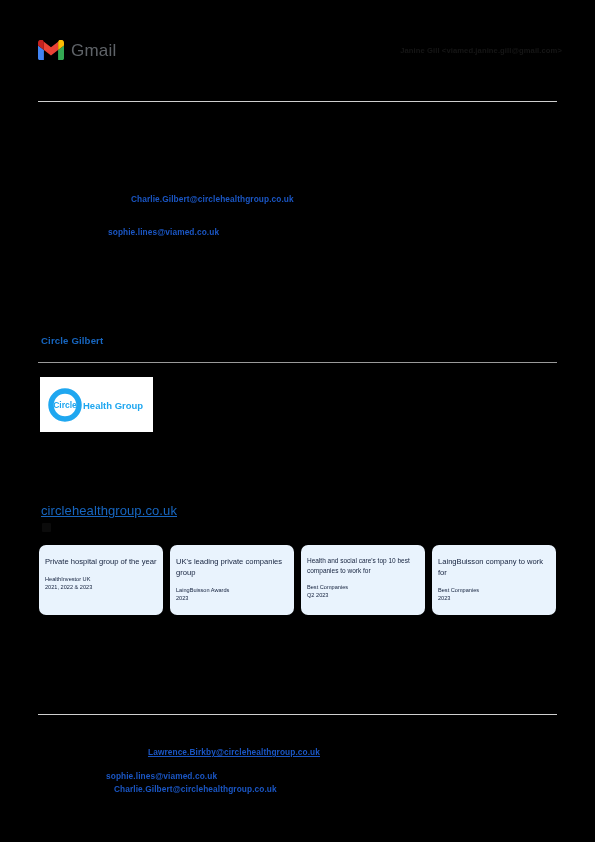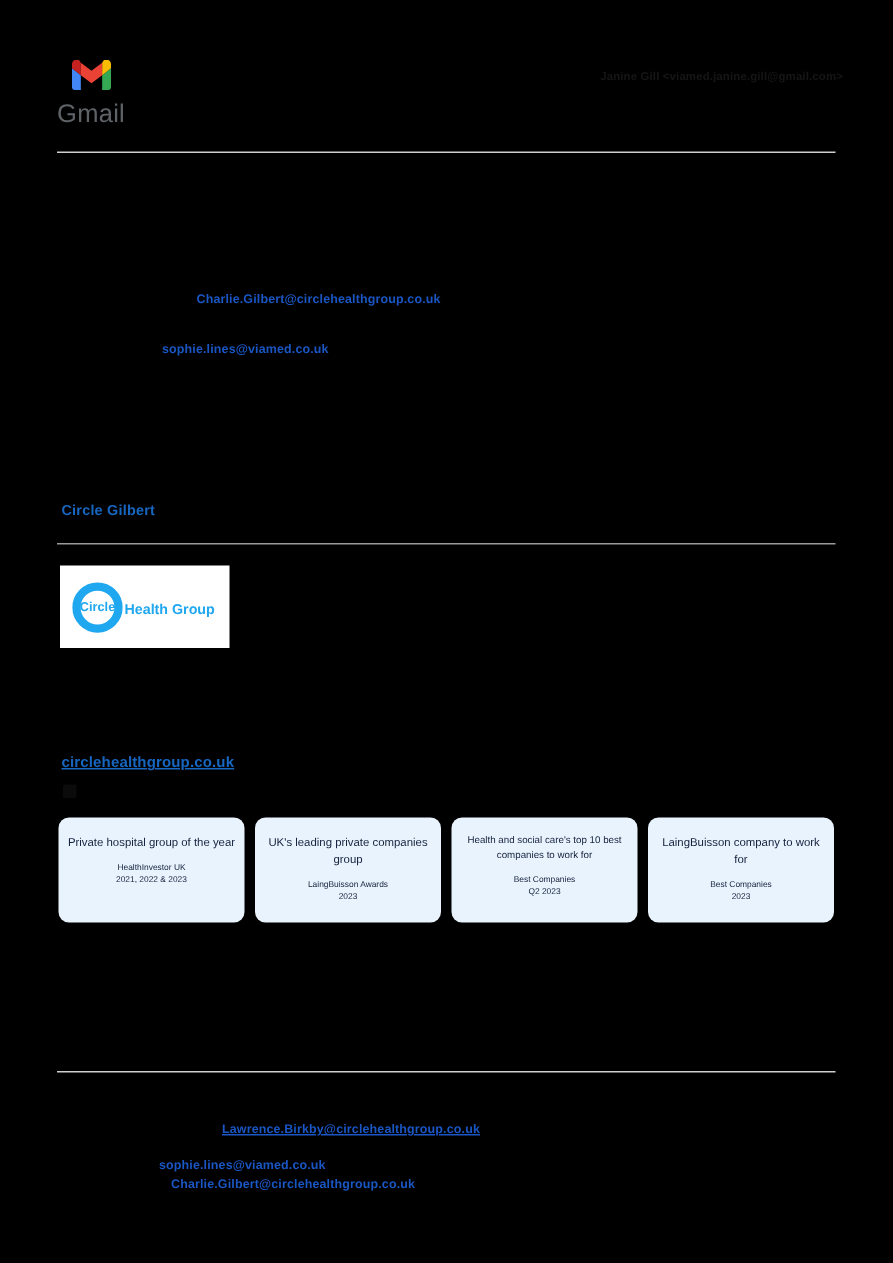--- a/index.html
+++ b/index.html
@@ -33,21 +33,20 @@
     width: 595px;
     height: 34px;
   }
   .gm-logo-wrap {
     position: absolute;
     left: 38px;
     top: 2px;
     display: flex;
     align-items: center;
     gap: 7px;
-    flex-direction: column;
   }
   .gm-logo-icon {
     width: 26px;
     height: 20px;
     display: block;
   }
   .gm-wordmark {
     font-size: 17px;
     letter-spacing: 0.2px;
     color: #5f6368;
@@ -97,22 +96,22 @@
     font-size: 9.6px;
     font-weight: bold;
     color: #1766c0;
     letter-spacing: 0.15px;
   }
 
   .site-link {
     position: absolute;
     left: 41px;
     top: 503px;
-    font-size: 10px;
-    font-weight: bold;
+    font-size: 13px;
+    font-weight: normal;
     color: #1766c0;
     letter-spacing: 0.1px;
   }
 
   .social-dot {
     position: absolute;
     left: 42px;
     top: 523px;
     width: 9px;
     height: 9px;
@@ -144,21 +143,21 @@
     width: 517px;
     display: flex;
     gap: 7px;
   }
   .badge {
     flex: 1;
     background: #e9f3fd;
     border-radius: 7px;
     padding: 11px 6px 10px 6px;
     box-sizing: border-box;
-    text-align: center;
+    text-align: left;
     min-height: 70px;
   }
   .badge-title {
     font-size: 7.6px;
     line-height: 11px;
     color: #14213d;
     font-weight: 400;
     margin-bottom: 8px;
   }
   .badge-org {

